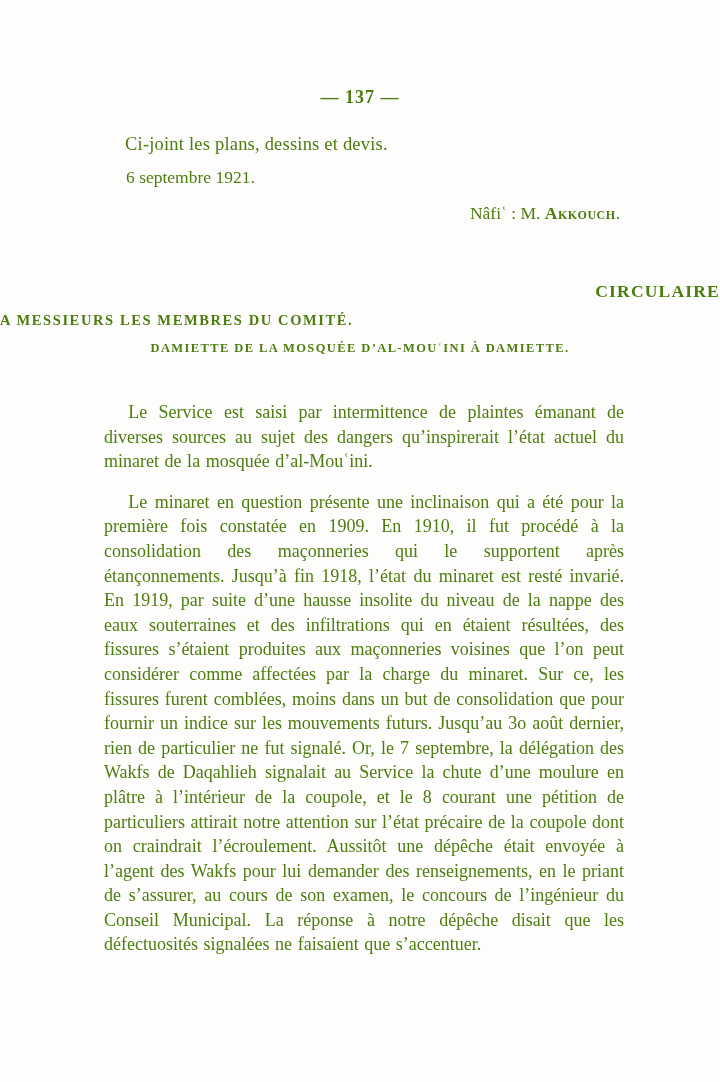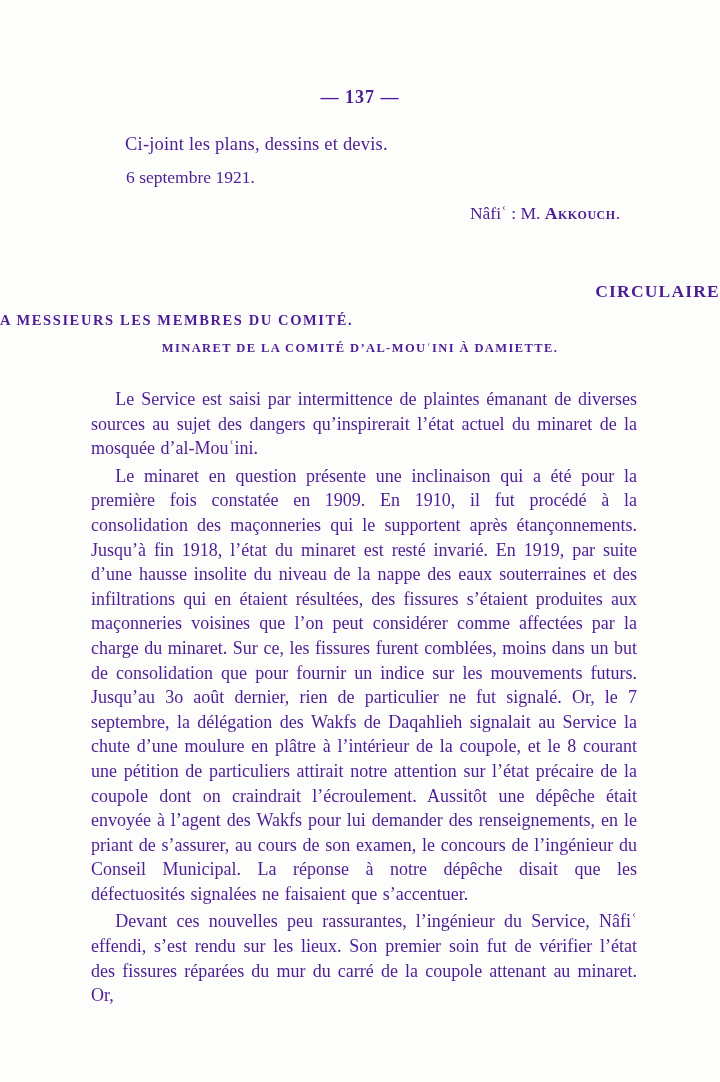--- a/index.html
+++ b/index.html
@@ -6,21 +6,21 @@
     margin: 0;
     padding: 0;
     background: #e8e8e6;
   }
   .page {
     position: relative;
     width: 720px;
     height: 1082px;
     margin: 0 auto;
     background: #fdfdfb;
-    color: #4c1d95;
+    color: #4d7c0f;
     font-family: "Liberation Serif", "DejaVu Serif", serif;
     overflow: hidden;
   }
   .page-number {
     position: absolute;
     top: 87px;
     left: 0;
     width: 100%;
     text-align: center;
     font-size: 18px;
@@ -90,21 +90,21 @@
   .body-text {
     position: absolute;
     top: 384px;
     left: 88px;
     width: 552px;
     font-size: 18px;
     line-height: 24.6px;
     text-align: justify;
   }
   .body-text p {
-    margin: 3px;
+    margin: 16px;
     text-indent: 1.35em;
     word-spacing: 0.06em;
   }
 </style>
 </head>
 <body>
 
 <div class="page">
 
   <div class="page-number">— 137 —</div>
@@ -112,21 +112,20 @@
   <p class="attachment">Ci-joint les plans, dessins et devis.</p>
 
   <p class="date-line">6 septembre 1921.</p>
 
   <p class="signature"><span>Nâfiʿ : M. </span><span class="smallcaps">Akkouch</span><span>.</span></p>
 
   <h1 class="title">CIRCULAIRE</h1>
 
   <h2 class="subtitle">A MESSIEURS LES MEMBRES DU COMITÉ.</h2>
 
-  <h3 class="subject">MINARET DE LA COMITÉ D’AL-MOUʿINI À DAMIETTE.</h3>
+  <h3 class="subject">DAMIETTE DE LA MOSQUÉE D’AL-MOUʿINI À DAMIETTE.</h3>
 
   <div class="body-text">
     <p>Le Service est saisi par intermittence de plaintes émanant de diverses sources au sujet des dangers qu’inspirerait l’état actuel du minaret de la mosquée d’al-Mouʿini.</p>
     <p>Le minaret en question présente une inclinaison qui a été pour la première fois constatée en 1909. En 1910, il fut procédé à la consolidation des maçonneries qui le supportent après étançonnements. Jusqu’à fin 1918, l’état du minaret est resté invarié. En 1919, par suite d’une hausse insolite du niveau de la nappe des eaux souterraines et des infiltrations qui en étaient résultées, des fissures s’étaient produites aux maçonneries voisines que l’on peut considérer comme affectées par la charge du minaret. Sur ce, les fissures furent comblées, moins dans un but de consolidation que pour fournir un indice sur les mouvements futurs. Jusqu’au 3o août dernier, rien de particulier ne fut signalé. Or, le 7 septembre, la délégation des Wakfs de Daqahlieh signalait au Service la chute d’une moulure en plâtre à l’intérieur de la coupole, et le 8 courant une pétition de particuliers attirait notre attention sur l’état précaire de la coupole dont on craindrait l’écroulement. Aussitôt une dépêche était envoyée à l’agent des Wakfs pour lui demander des renseignements, en le priant de s’assurer, au cours de son examen, le concours de l’ingénieur du Conseil Municipal. La réponse à notre dépêche disait que les défectuosités signalées ne faisaient que s’accentuer.</p>
-    <p>Devant ces nouvelles peu rassurantes, l’ingénieur du Service, Nâfiʿ effendi, s’est rendu sur les lieux. Son premier soin fut de vérifier l’état des fissures réparées du mur du carré de la coupole attenant au minaret. Or,</p>
   </div>
 
 </div>
 
 </body></html>

